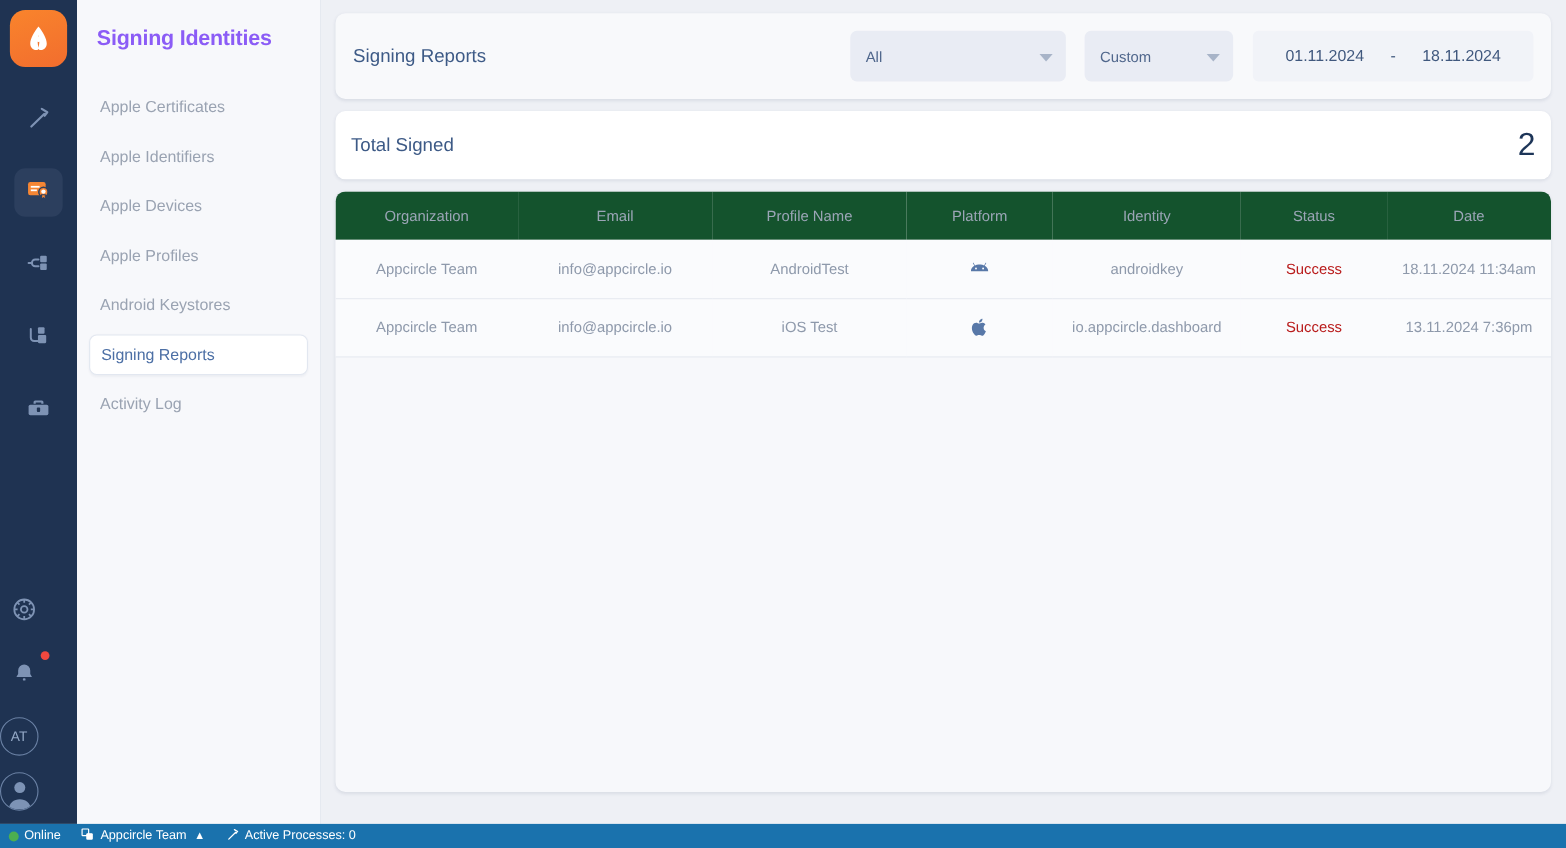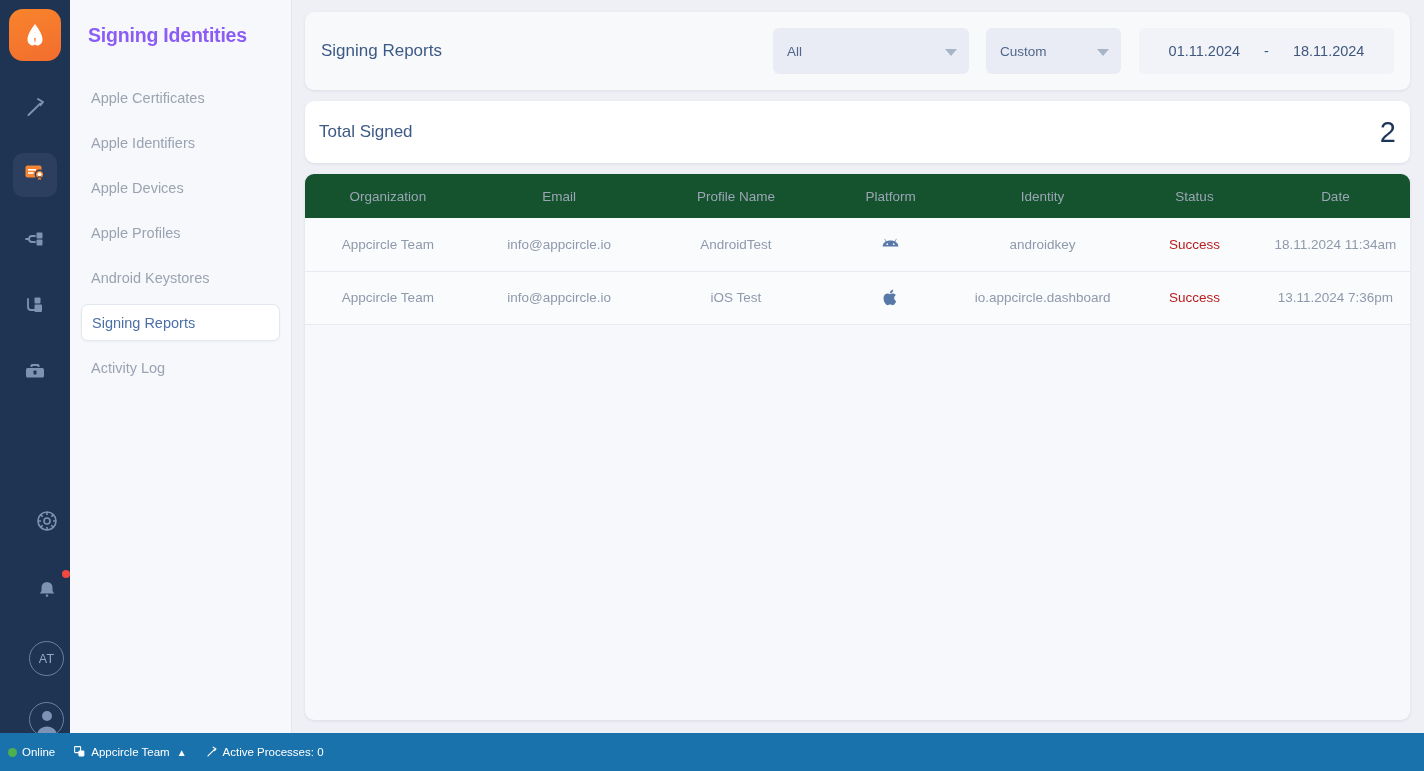--- a/index.html
+++ b/index.html
@@ -24,21 +24,21 @@
   }
   .rail-icons { margin-top: 26px; display: flex; flex-direction: column; gap: 22px; align-items: center; }
   .rail-btn {
     width: 44px; height: 44px; border-radius: 10px;
     display: flex; align-items: center; justify-content: center;
     color: #7e93b4;
   }
   .rail-btn.active { background: #2c3f5e; }
   .rail-bottom {
     position: absolute; bottom: 12px; left: 0; width: 93px;
-    display: flex; flex-direction: column; align-items: center; gap: 26px;
+    display: flex; flex-direction: column; gap: 15px;
   }
   .avatar-initials {
     width: 35px; height: 35px; border-radius: 50%;
     border: 1.5px solid #6b82a5; color: #93a8c6;
     display: flex; align-items: center; justify-content: center;
     font-size: 12.5px; letter-spacing: .3px;
   }
   .avatar-photo {
     width: 35px; height: 35px; border-radius: 50%;
     border: 1.5px solid #6b82a5; color: #7d93b5;
@@ -135,21 +135,21 @@
   .col-email { width: 16.0%; }
   .col-profile { width: 16.0%; }
   .col-platform { width: 12.0%; }
   .col-identity { width: 15.5%; }
   .col-status { width: 12.0%; }
   .col-date { width: 13.5%; }
   .platform-icon { display: inline-flex; color: #5878a8; vertical-align: middle; }
 
   
   .statusbar {
-    position: absolute; left: 0; bottom: 0; width: 1424px; height: 38px;
+    position: absolute; left: 0; bottom: 0; width: 1424px; height: 22px;
     background: #1a72ad; color: #ffffff; font-size: 11.5px;
     display: flex; align-items: center; padding-left: 8px; gap: 6px;
   }
   .sb-item { display: flex; align-items: center; gap: 5px; margin-right: 12px; }
   .dot-online { width: 9px; height: 9px; border-radius: 50%; background: #4caf50; }
   .chev-up { font-size: 10px; margin-left: 2px; }
 </style>
 </head>
 <body>
 

